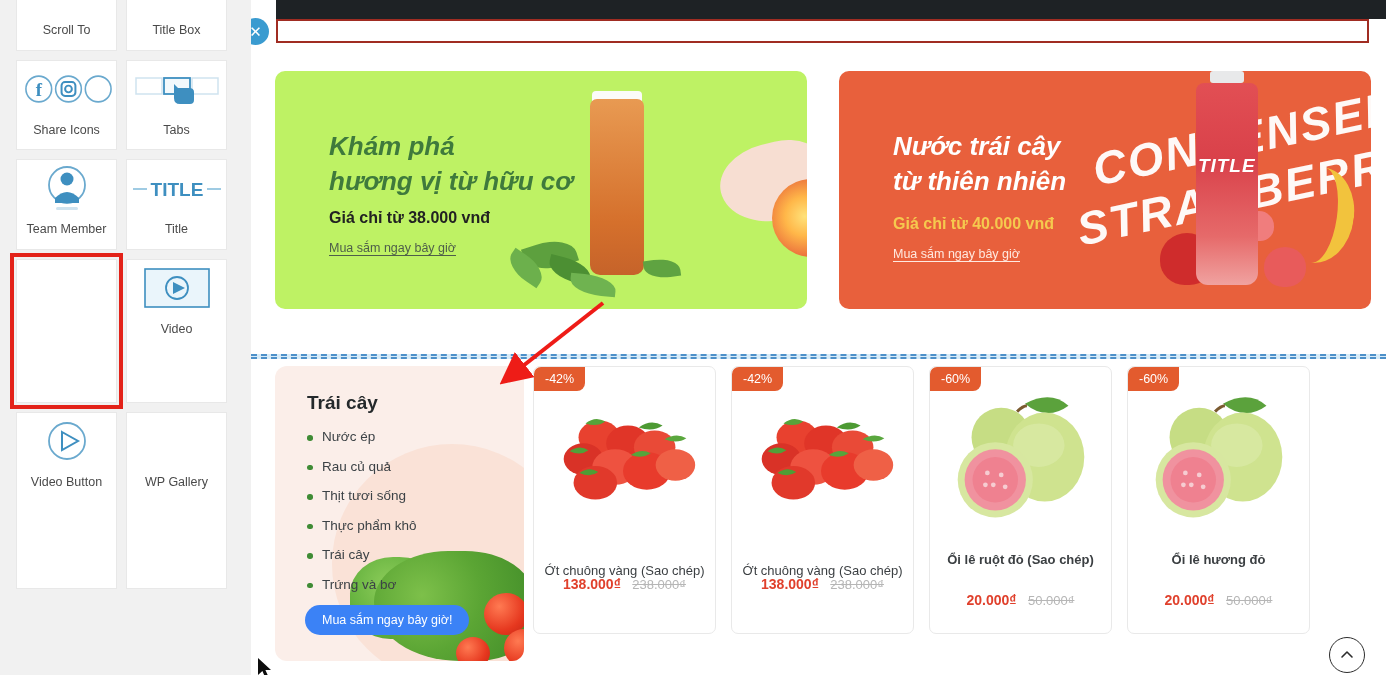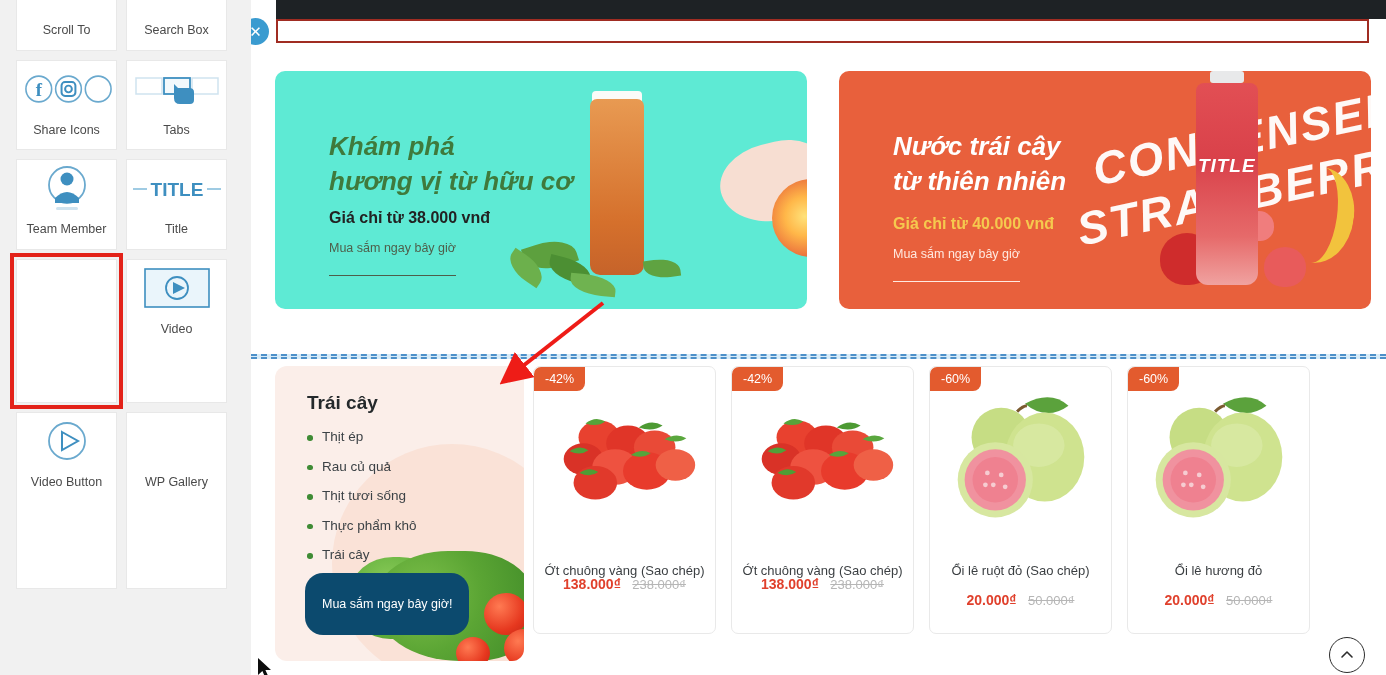--- a/index.html
+++ b/index.html
@@ -48,24 +48,24 @@
     background:#3a9bd0; color:#fff; display:flex; align-items:center; justify-content:center;
     font-size:15px; line-height:1; cursor:pointer; z-index:40;
   }
 
   
   .banner-wrap { position:absolute; left:24px; top:71px; width:1096px; height:238px; display:flex; gap:32px; }
   .banner { flex:1; border-radius:10px; position:relative; overflow:hidden; }
   .banner-text { position:absolute; left:54px; top:58px; z-index:3; }
   .b-head { font-size:26px; line-height:1.35; font-style:italic; font-weight:bold; }
   .b-sub { font-size:16px; font-weight:bold; margin-top:10px; }
-  .b-link { font-size:12.5px; margin-top:14px; border-bottom:1px solid currentColor; display:inline-block; padding-bottom:20px; }
-
-  
-  #bannerGreen { background:#5eead4;text-decoration:underline; }
+  .b-link { font-size:12.5px; margin-top:14px; border-bottom:1px solid currentColor; display:inline-block; padding-bottom:0; }
+
+  
+  #bannerGreen { background:#bef264;text-decoration:underline; }
   #bannerGreen .b-head { color:#3f7a3c; }
   #bannerGreen .b-sub { color:#222; }
   #bannerGreen .b-link { color:#4e5e4a; }
 
   
   #bannerOrange { background:#e8603c; }
   #bannerOrange .b-head { color:#fff; }
   #bannerOrange .b-sub { color:#f5c94e;margin-top:16px; }
   #bannerOrange .b-link { color:#ffe9e0; }
 
@@ -141,22 +141,22 @@
   }
   .cat-blob { position:absolute; right:-48px; top:78px; width:240px; height:240px; border-radius:50%; background:#fae2d7; }
   .cat-title { position:absolute; left:32px; top:26px; font-size:19px; font-weight:bold; color:#24292b; z-index:3; }
   .cat-list { position:absolute; left:32px; top:63px; list-style:none; z-index:3; }
   .cat-list li { font-size:13.5px; color:#3c4246; margin-bottom:14.5px; position:relative; padding-left:15px; }
   .cat-list li:before {
     content:""; position:absolute; left:0; top:6px; width:5.5px; height:5.5px; border-radius:50%; background:#3f8b35;
   }
   .cat-btn {
     position:absolute; left:30px; bottom:26px; z-index:4;
-    background:#0c4a6e; color:#fff; font-size:12.5px;
-    padding:24px 17px; border-radius:18px; border:none; cursor:pointer;
+    background:#3b82f6; color:#fff; font-size:12.5px;
+    padding:8px 17px; border-radius:18px; border:none; cursor:pointer;
     font-family:"Liberation Sans", sans-serif;
   }
   .cat-veg {
     position:absolute; right:-18px; bottom:-10px; width:196px; height:152px; z-index:2;
   }
   .veg-lettuce {
     position:absolute; right:8px; bottom:10px; width:160px; height:110px;
     background:radial-gradient(circle at 30% 40%, #7dc04a 0%, #5ba534 45%, #3f8a28 100%);
     border-radius:52% 48% 40% 60%;
   }
@@ -179,21 +179,21 @@
     font-size:12.5px; padding:5px 11px; border-radius:7px 0 8px 0; z-index:3;
   }
   .prod-img { position:absolute; left:0; right:0; top:18px; height:160px; }
   .prod-name {
     position:absolute; left:9px; right:9px; top:195px;
     font-size:13px; color:#3b3f42; text-align:center; line-height:1.45;
   }
   .prod-price { position:absolute; left:0; right:0; bottom:40px; text-align:center; }
   .price-new { color:#e0402c; font-weight:bold; font-size:14px; }
   .price-old { color:#b6b6b6; font-size:13px; text-decoration:line-through; margin-left:7px; }
-  .prod-card.tall .prod-name { top:195px; }
+  .prod-card.tall .prod-name { top:184px;font-weight:bold; }
   .prod-card.tall .prod-price { bottom:24px; }
 
   
   #redArrow { position:absolute; left:493px; top:297px; width:120px; height:92px; z-index:30; pointer-events:none; }
   #scrollTop {
     position:absolute; right:21px; bottom:2px; width:36px; height:36px; border-radius:50%;
     border:1px solid #2d2d2d; background:#fff; display:flex; align-items:center; justify-content:center;
     z-index:25; cursor:pointer;
   }
   #mouseCursor { position:absolute; left:258px; top:658px; z-index:60; }
@@ -222,21 +222,21 @@
       <div class="widget-card">
         <div class="wc-icon">
           <svg width="78" height="46" viewBox="0 0 78 46">
             <rect x="8" y="2" width="46" height="22" fill="#fff" stroke="#6aa9ce" stroke-width="2"></rect>
             <rect x="54" y="2" width="22" height="22" fill="#3e8fc0"></rect>
             <circle cx="64" cy="11" r="5" fill="none" stroke="#fff" stroke-width="2"></circle>
             <line x1="67" y1="14" x2="71" y2="18" stroke="#fff" stroke-width="2"></line>
             <path d="M30 12 L30 26 Q30 32 36 32 L46 32 Q50 32 50 28 L50 20 Q50 16 45 16 L34 16 Z" fill="#3e8fc0"></path>
           </svg>
         </div>
-        <div class="wc-label">Search Box</div>
+        <div class="wc-label">Title Box</div>
       </div>
 
       <div class="widget-card">
         <div class="wc-icon">
           <svg width="100" height="46" viewBox="0 0 100 46">
             <circle cx="22" cy="23" r="13" fill="none" stroke="#6aa9ce" stroke-width="1.6"></circle>
             <text x="22" y="30" font-size="19" fill="#3e8fc0" text-anchor="middle" font-family="Liberation Serif" font-weight="bold">f</text>
             <circle cx="52" cy="23" r="13" fill="none" stroke="#6aa9ce" stroke-width="1.6"></circle>
             <rect x="45" y="16" width="14" height="14" rx="3.5" fill="none" stroke="#3e8fc0" stroke-width="2"></rect>
             <circle cx="52" cy="23" r="3.4" fill="none" stroke="#3e8fc0" stroke-width="2"></circle>
@@ -380,21 +380,21 @@
         <div class="cat-blob"></div>
         <div class="cat-veg">
           <div class="veg-lettuce2"></div>
           <div class="veg-lettuce"></div>
           <div class="tomato t1"></div>
           <div class="tomato t2"></div>
           <div class="tomato t3"></div>
         </div>
         <div class="cat-title">Trái cây</div>
         <ul class="cat-list">
-          <li>Thịt ép</li>
+          <li>Nước ép</li>
           <li>Rau củ quả</li>
           <li>Thịt tươi sống</li>
           <li>Thực phẩm khô</li>
           <li>Trái cây</li>
           <li>Trứng và bơ</li>
         </ul>
         <button class="cat-btn">Mua sắm ngay bây giờ!</button>
       </div>
 
       <div class="prod-card">

